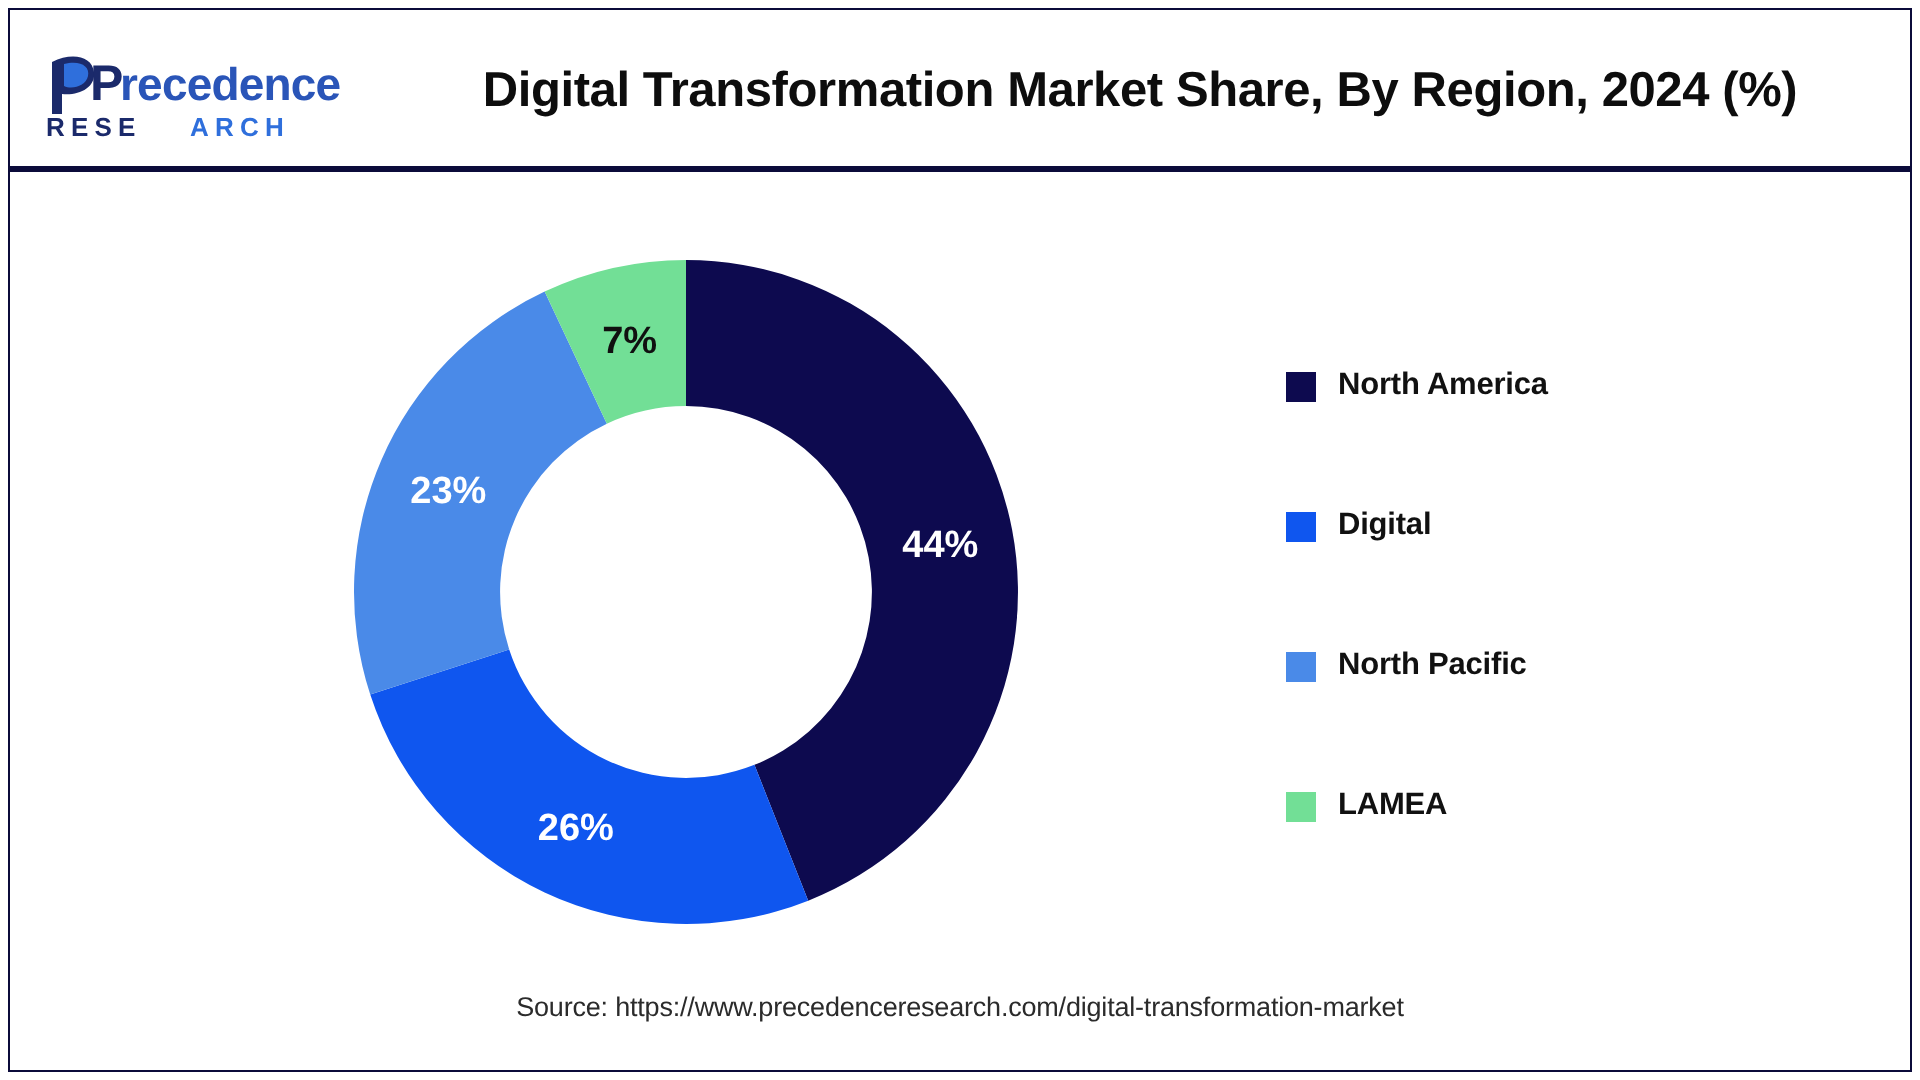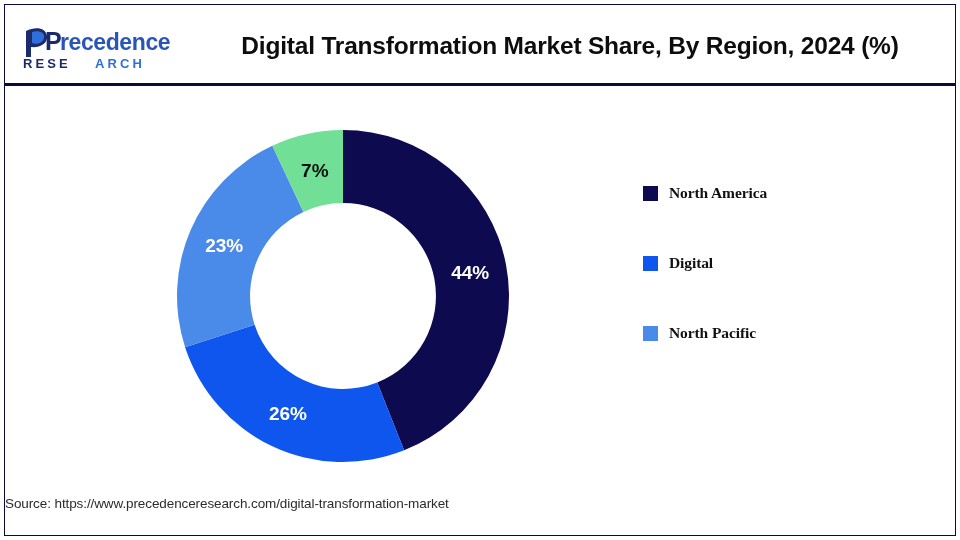--- a/index.html
+++ b/index.html
@@ -115,28 +115,28 @@
     height: 15px;
     flex: 0 0 15px;
     margin-right: 11px;
   }
   .legend-label {
     font-size: 15.5px;
     font-weight: bold;
     color: #111111;
     white-space: nowrap;
     letter-spacing: -0.1px;
-    font-family: Liberation Serif, serif;
   }
   
   .source {
     position: absolute;
     left: 5px;
     top: 496px;
     width: 950px;
+    text-align: center;
     font-size: 13.5px;
     color: #2b2b2b;
     letter-spacing: -0.1px;
   }
 </style>
 </head>
 <body>
 
 <div id="page">
 
@@ -193,19 +193,23 @@
       <div class="legend-item">
         <span class="legend-swatch" style="background:#0f56ef"></span>
         <span class="legend-label">Digital</span>
       </div>
 
       <div class="legend-item">
         <span class="legend-swatch" style="background:#4a8ae8"></span>
         <span class="legend-label">North Pacific</span>
       </div>
 
+      <div class="legend-item">
+        <span class="legend-swatch" style="background:#72df96"></span>
+        <span class="legend-label">LAMEA</span>
+      </div>
 
     </div>
   </div>
 
   <div class="source">Source: https://www.precedenceresearch.com/digital-transformation-market</div>
 
 </div>
 
 </body></html>

